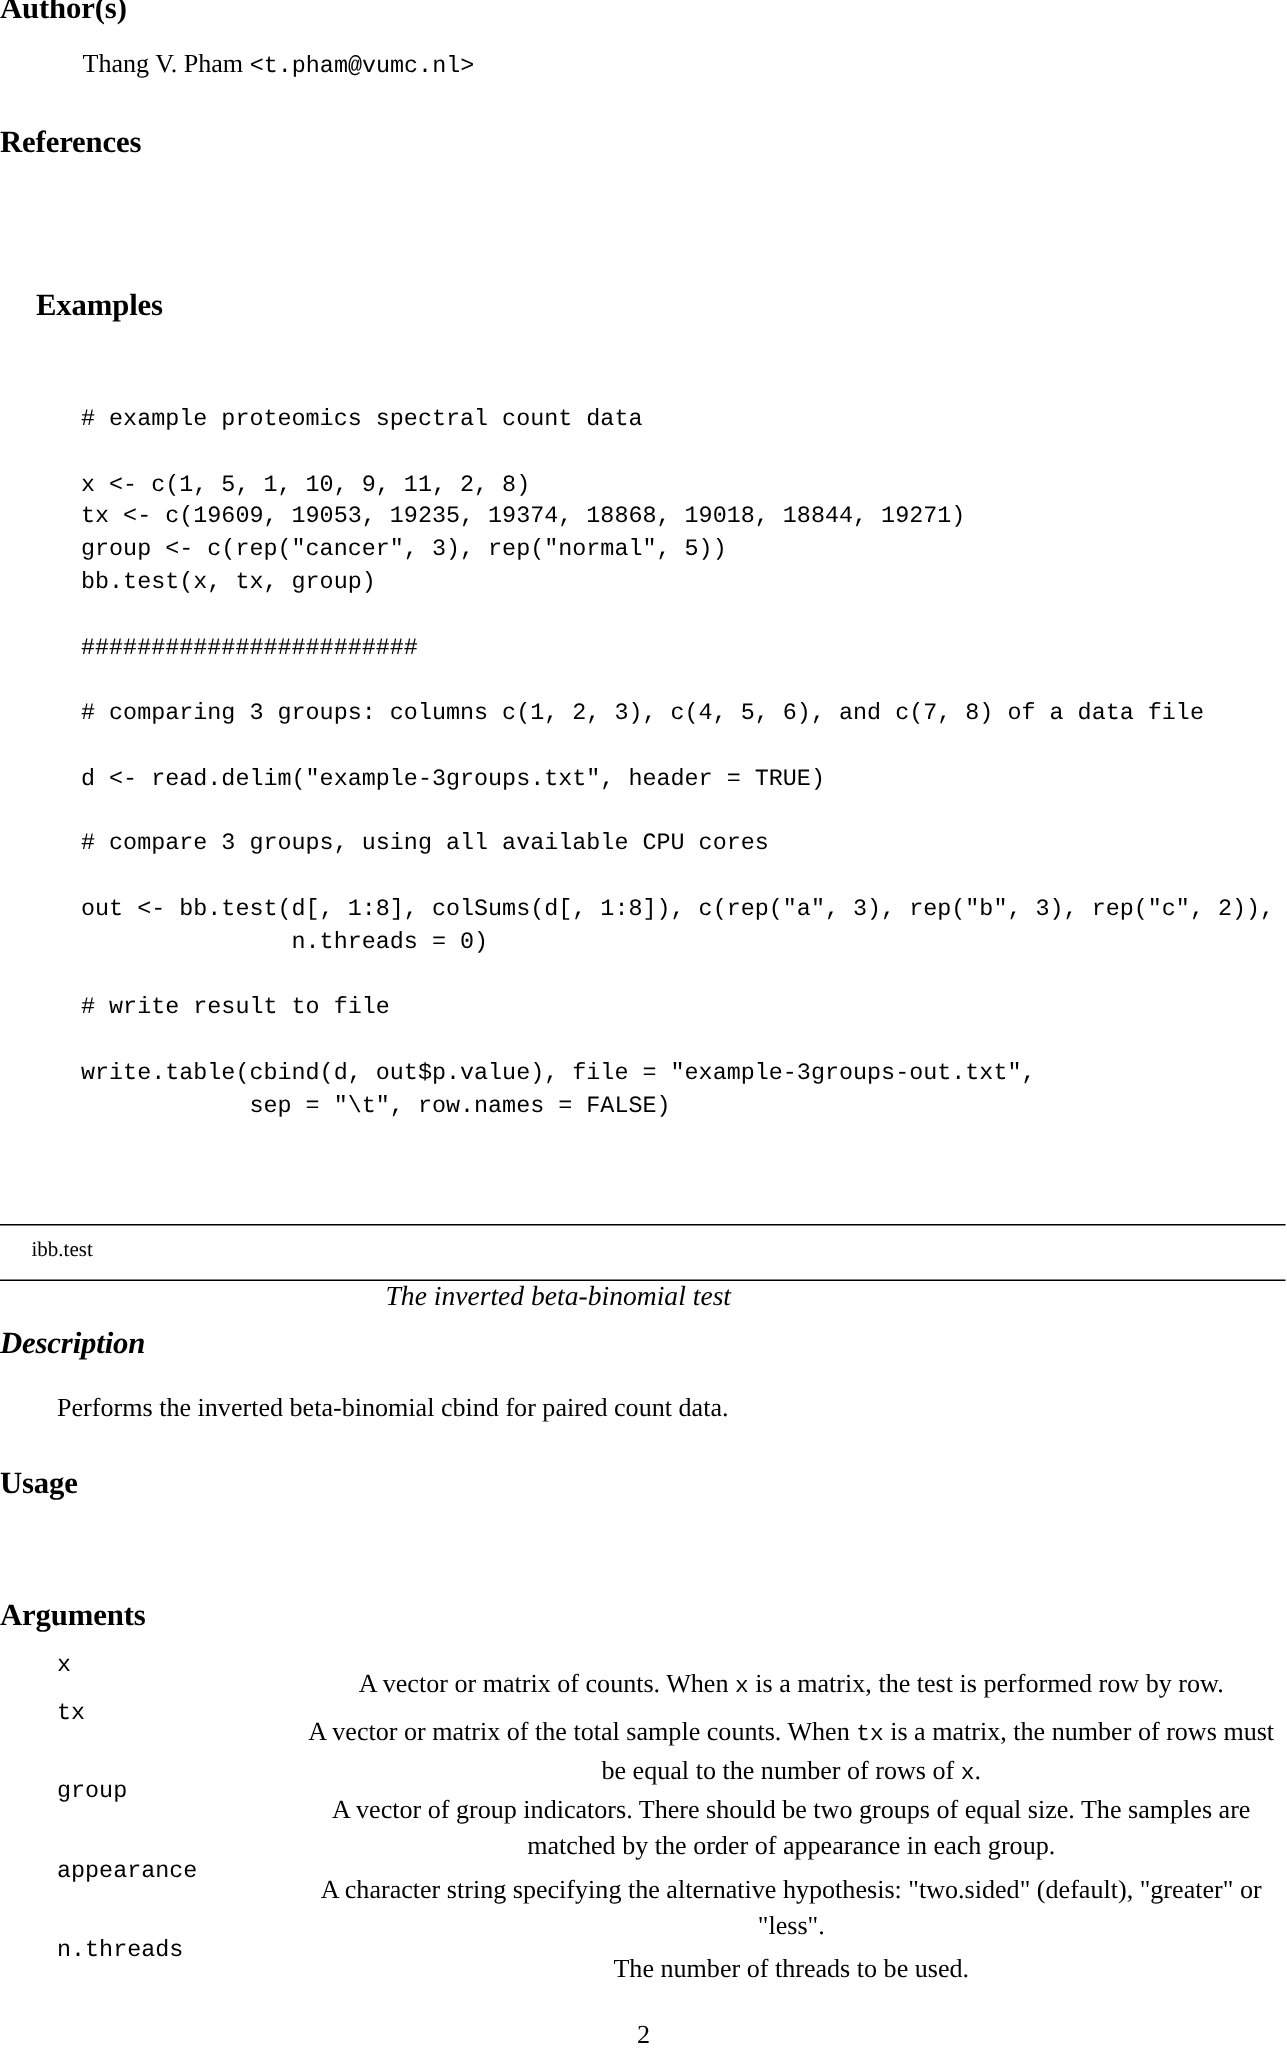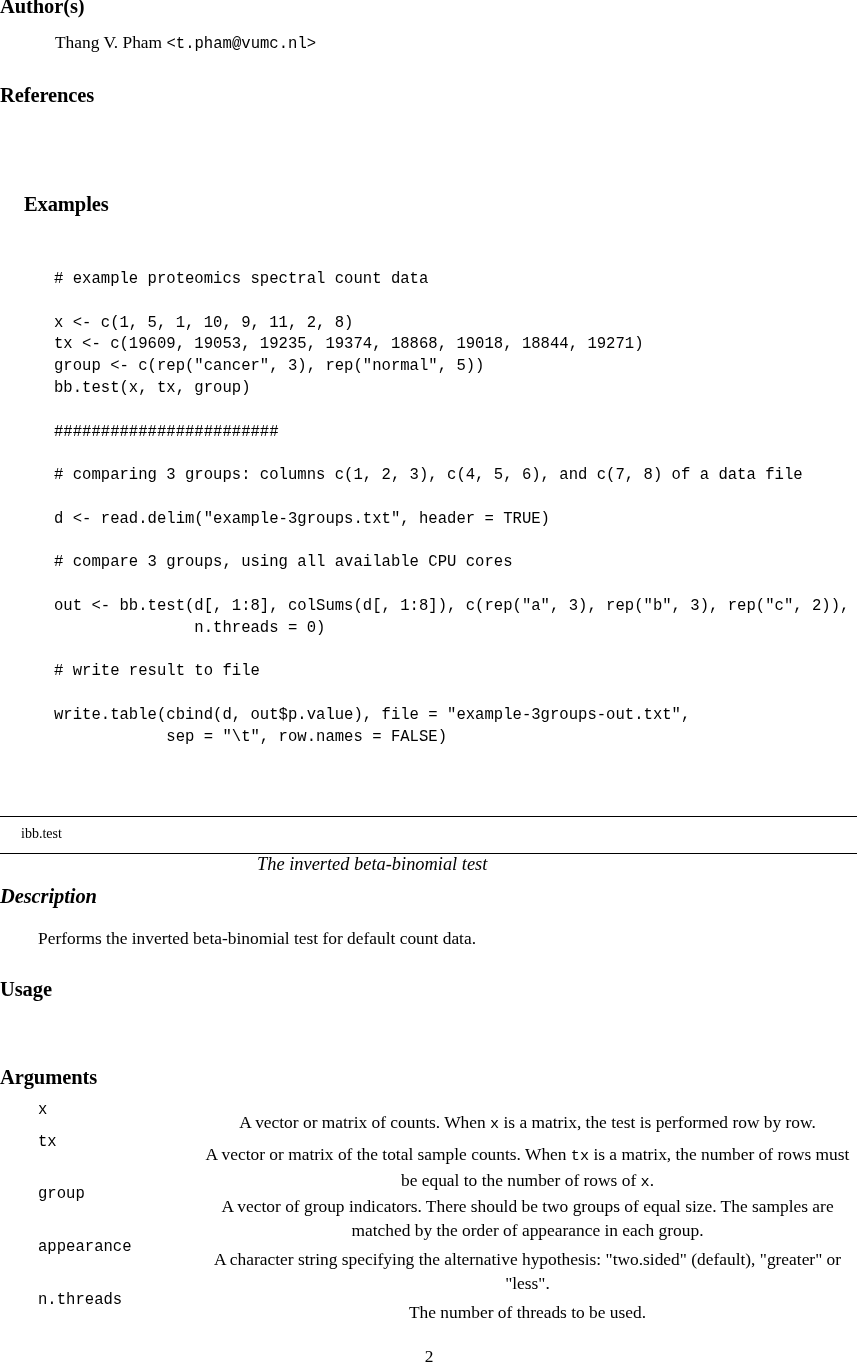--- a/index.html
+++ b/index.html
@@ -179,21 +179,21 @@
 
   <div class="fn-header" style="top:0;">
     <div class="fn-rule" style="top:816px;"></div>
     <div class="fn-name" style="top:827px;">ibb.test</div>
     <div class="fn-title" style="top:807px;margin-top:48px;">The inverted beta-binomial test</div>
     <div class="fn-rule" style="top:853px;"></div>
   </div>
 
   <div class="abs h-section" style="left:0; top:886px;font-style:italic;">Description</div>
 
-  <div class="abs body-text" style="left:38px; top:927px; width:820px;">Performs the inverted beta-binomial test for default count data.</div>
+  <div class="abs body-text" style="left:38px; top:927px; width:820px;">Performs the inverted beta-binomial cbind for paired count data.</div>
 
   <div class="abs h-section" style="left:0; top:979px;">Usage</div>
 
 
   <div class="abs h-section" style="left:0; top:1067px;">Arguments</div>
 
   <div class="arg-row" style="top:1099px;">
     <div class="arg-term">x</div>
     <div class="arg-desc"><span>A vector or matrix of counts. When </span><code class="inline">x</code><span> is a matrix, the test is performed row by row.</span><code class="inline"></code><span></span></div>
   </div>

